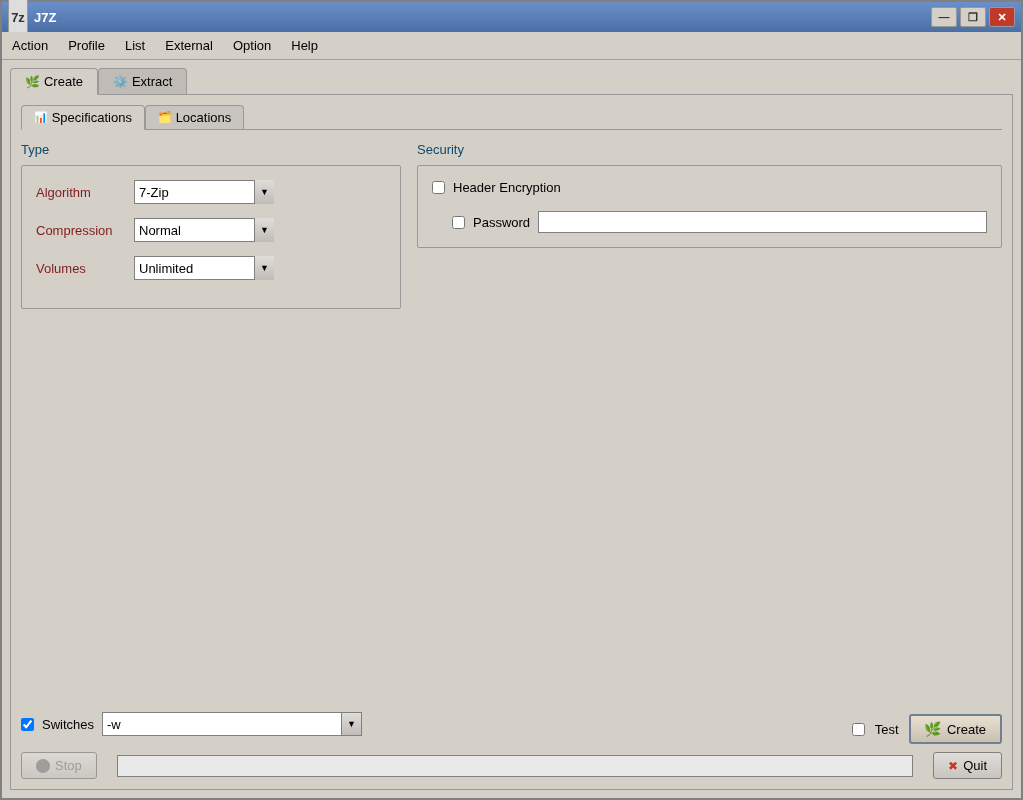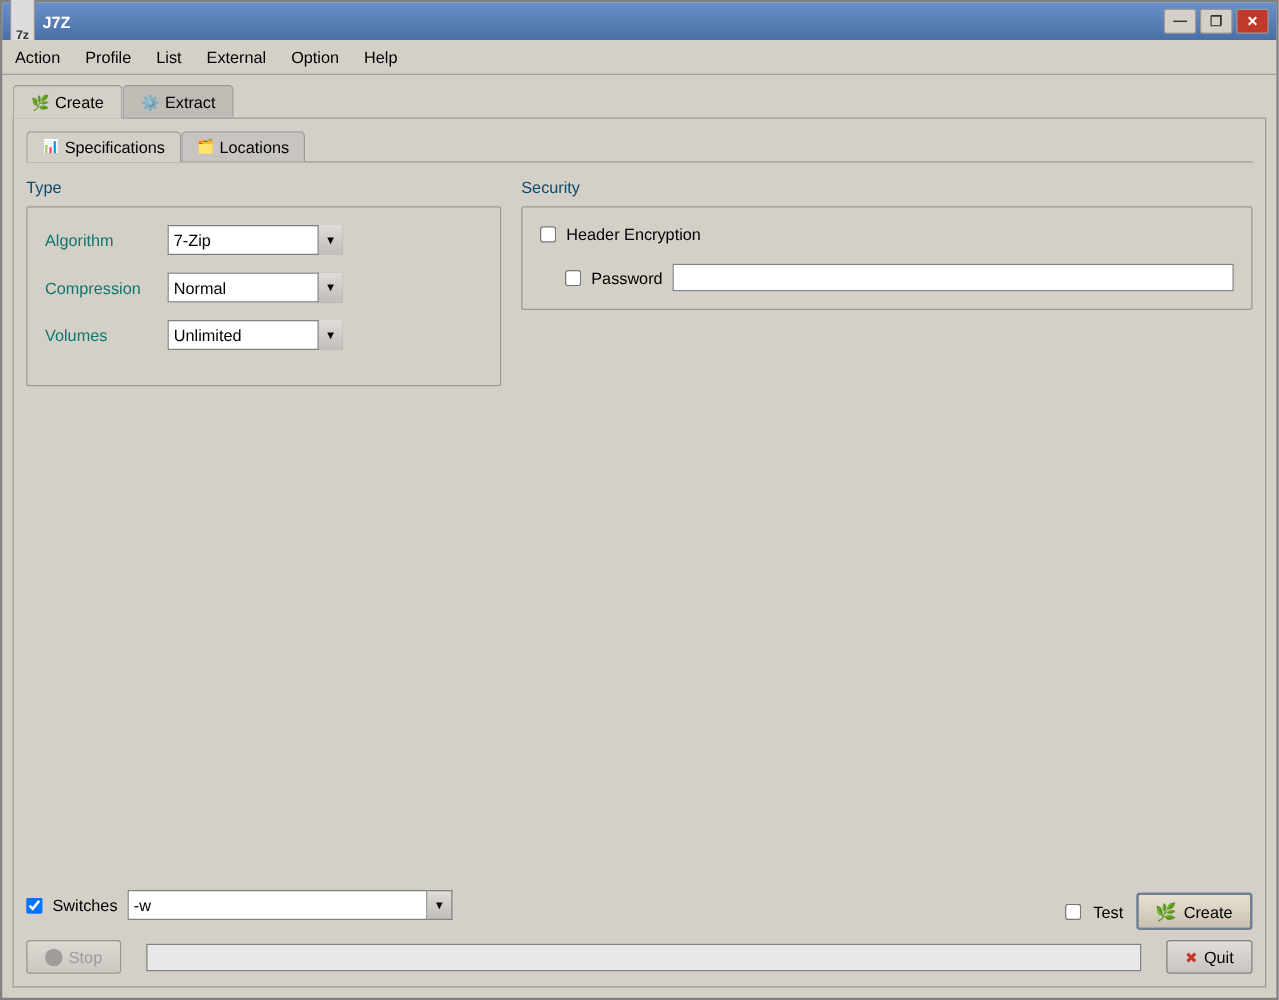--- a/index.html
+++ b/index.html
@@ -36,23 +36,23 @@
       align-items: center;
       gap: 6px;
     }
 
     .app-icon {
       width: 20px;
       height: 36px;
       background: #ddd;
       border: 1px solid #999;
       display: flex;
-      align-items: flex-end;
+      align-items: center;
       justify-content: center;
-      font-size: 10px;
+      font-size: 13px;
       font-weight: bold;
       color: #333;
     }
 
     .title-text {
       font-weight: bold;
       font-size: 13px;
     }
 
     .titlebar-buttons {
@@ -194,21 +194,21 @@
     .form-row {
       display: flex;
       align-items: center;
       margin-bottom: 14px;
       gap: 8px;
     }
 
     .form-label {
       width: 90px;
       text-align: left;
-      color: #0f766e;
+      color: #7f1d1d;
       font-size: 13px;
     }
 
     .select-wrapper {
       position: relative;
       display: inline-block;
       width: 140px;
     }
 
     .select-wrapper select {

